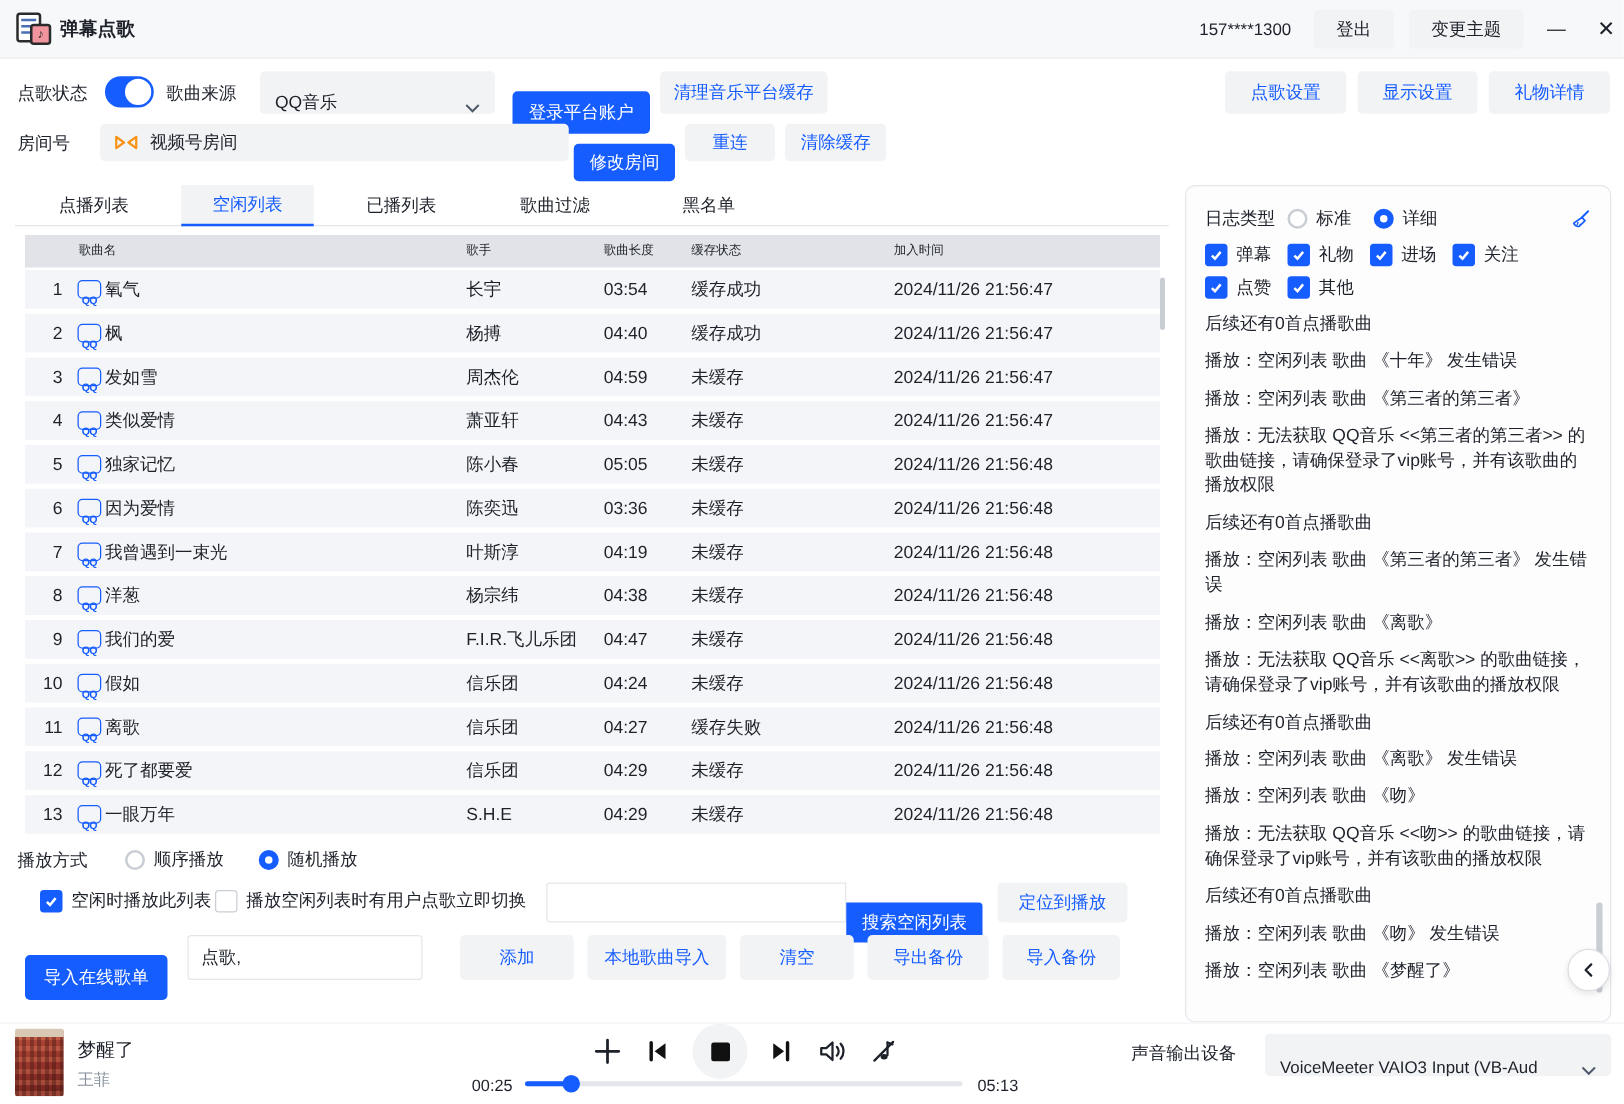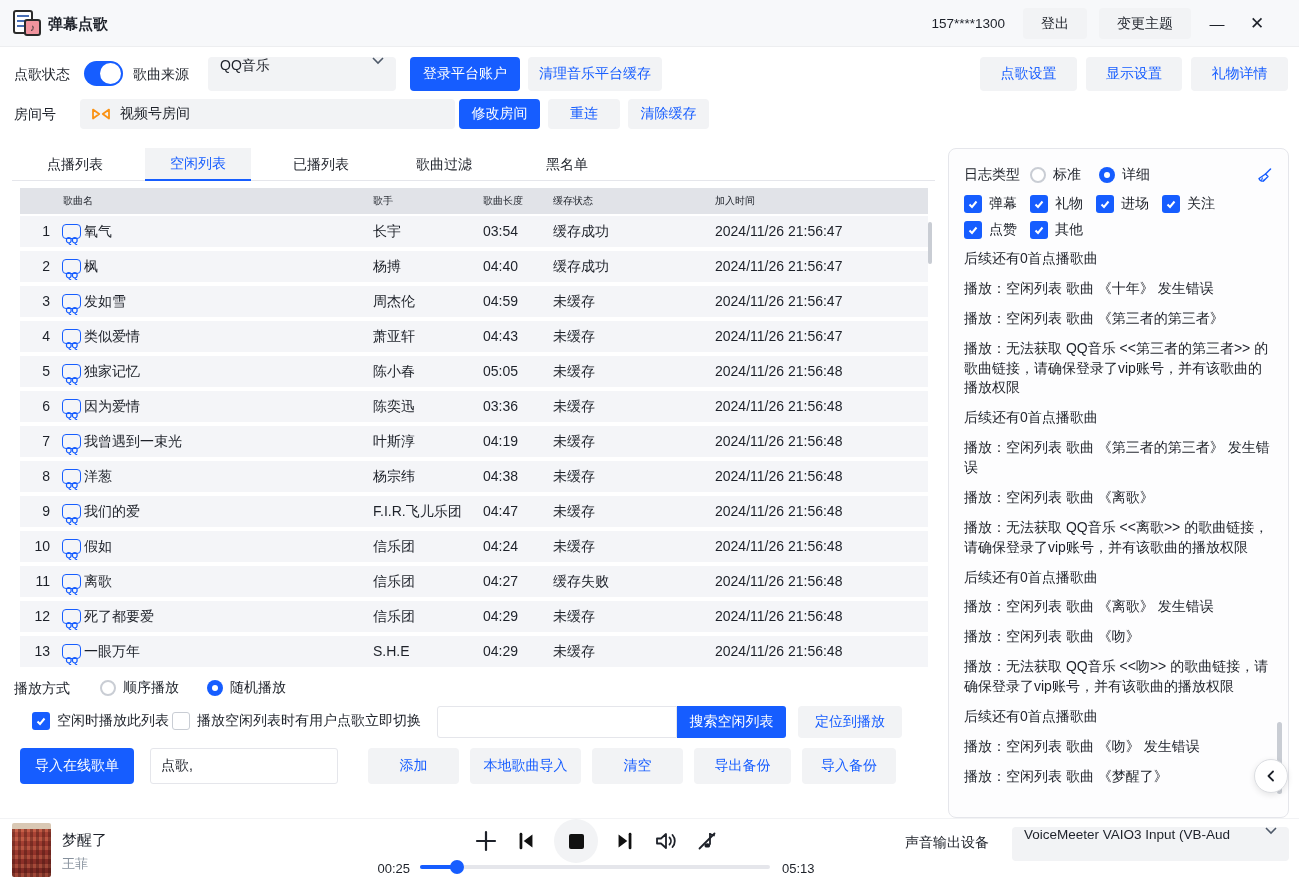--- a/index.html
+++ b/index.html
@@ -15,41 +15,41 @@
   .titlebar { position:absolute; left:0; top:0; width:1299px; height:47px;
     background:#F7F8FA; border-bottom:1px solid #EDEEF0; }
   .app-icon { position:absolute; left:13px; top:10px; width:28px; height:26px; }
   .app-icon .win { position:absolute; left:0; top:0; width:20px; height:24px;
     background:#fff; border:2px solid #2b2b2b; border-radius:3px; }
   .app-icon .win i { display:block; height:2px; background:#4a6fb5; margin:3px 2px 0 2px; }
   .app-icon .note-box { position:absolute; right:0; bottom:0; width:17px; height:17px;
     background:#F1949E; border:2px solid #2b2b2b; border-radius:3px;
     color:#2b2b2b; font-size:10px; line-height:13px; text-align:center; font-weight:bold; }
   .title-text { position:absolute; left:48px; top:0; line-height:47px; font-size:15px; font-weight:600; }
-  .titlebar-right { position:absolute; right:28px; top:0; height:47px; display:flex; align-items:center; gap:12px; }
+  .titlebar-right { position:absolute; right:0; top:0; height:47px; display:flex; align-items:center; gap:12px; }
   .account { font-size:13.5px; color:#1D2129; margin-right:6px; }
   .btn-gray { background:#F2F3F5; color:#1D2129; border:none; border-radius:4px;
     height:31px; padding:0 18px; font-size:14px; font-family:inherit; cursor:pointer; }
   .win-ctl { width:28px; height:28px; display:flex; align-items:center; justify-content:center;
     font-size:15px; color:#1D2129; cursor:pointer; }
 
   
   .btn-primary { background:#165DFF; color:#fff; border:none; border-radius:4px;
-    font-size:14px; font-family:inherit; cursor:pointer; }
+    font-size:14px; font-family:inherit; cursor:pointer;margin-top:16px; }
   .btn-light { background:#F2F3F5; color:#165DFF; border:none; border-radius:4px;
     font-size:14px; font-family:inherit; cursor:pointer; }
 
   
   .lbl { position:absolute; font-size:14px; color:#1D2129; }
   .toggle { position:absolute; left:84px; top:61px; width:39px; height:25px;
     background:#165DFF; border-radius:13px; cursor:pointer; }
   .toggle .knob { position:absolute; right:2px; top:2px; width:21px; height:21px;
     background:#fff; border-radius:50%; }
   .select-box { position:absolute; background:#F2F3F5; border-radius:4px; cursor:pointer;
-    display:flex; align-items:flex-start; padding:0 12px; color:#1D2129; }
+    display:flex; align-items:flex-end; padding:0 12px; color:#1D2129; }
   .select-box .sel-txt { flex:1; white-space:nowrap; overflow:hidden; }
   .room-input { position:absolute; left:80px; top:99px; width:375px; height:30px;
     background:#F2F3F5; border-radius:4px; display:flex; align-items:center; padding:0 10px; gap:8px; }
 
   
   .tabs { position:absolute; left:12px; top:148px; width:923px; height:33px;
     border-bottom:1px solid #E5E6EB; display:flex; padding-left:10px; }
   .tab { width:106px; margin-right:17px; text-align:center; line-height:32px; height:33px;
     font-size:14px; color:#1D2129; cursor:pointer; }
   .tab.active { background:#F2F3F5; color:#165DFF; border-bottom:2px solid #165DFF; line-height:31px; }

